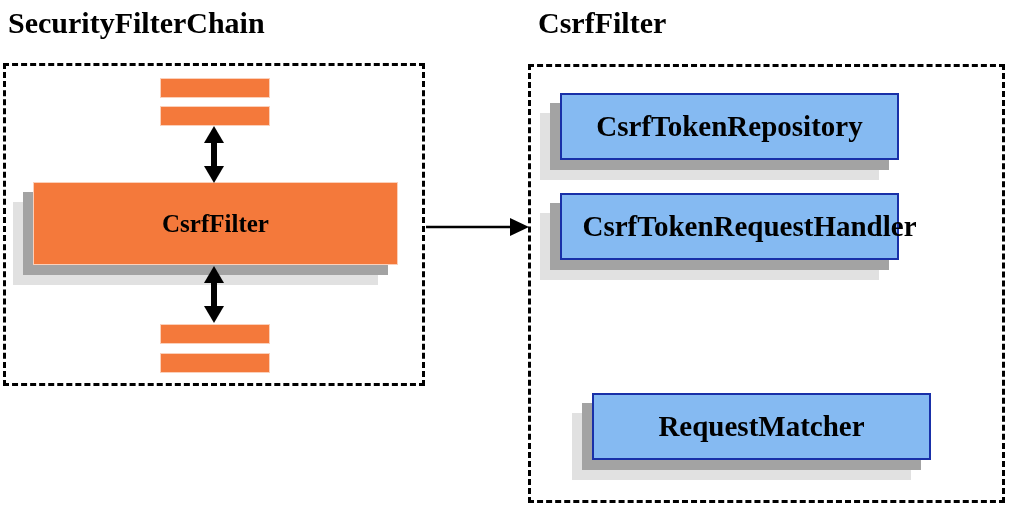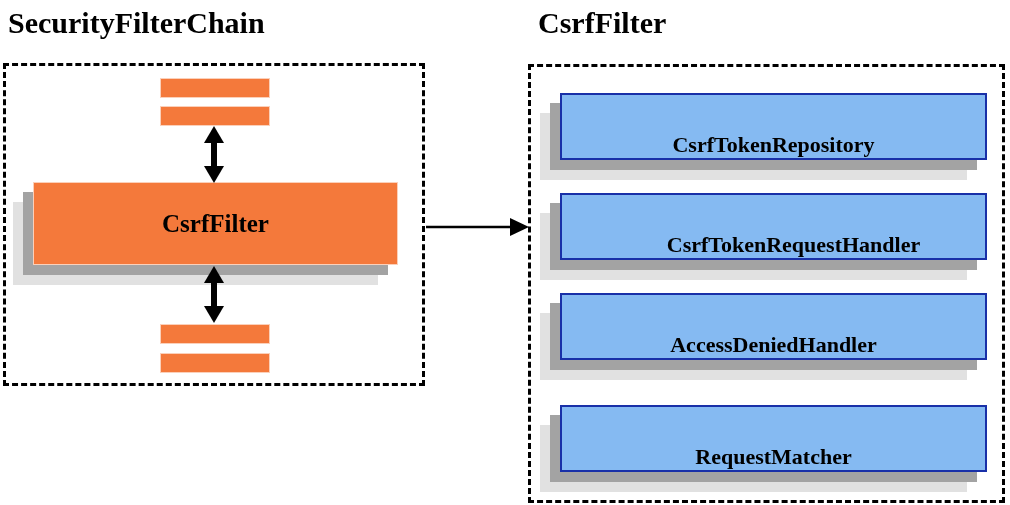--- a/index.html
+++ b/index.html
@@ -64,36 +64,36 @@
     align-items: center;
     justify-content: center;
     font-size: 25px;
     font-weight: bold;
     color: #000000;
   }
 
   .component {
     position: absolute;
     left: 560px;
-    width: 427px;
+    width: 339px;
     height: 67px;
     background: var(--blue_fill, #85baf2);
     border: 2px solid var(--blue_border, #1930a8);
     box-sizing: border-box;
     display: flex;
-    align-items: flex-end;
+    align-items: center;
     justify-content: center;
-    font-size: 22px;
+    font-size: 29px;
     font-weight: bold;
     color: #000000;
   }
   .c1 { top: 93px; }
   .c2 { top: 193px; padding-left: 40px; }
   .c3 { top: 293px; }
-  .c4 { top: 405px; }
+  .c4 { top: 393px; margin-left: 32px; }
 
   .arrows {
     position: absolute;
     left: 0; top: 0;
     width: 1010px;
     height: 505px;
     pointer-events: none;
   }
   .arrows * { fill: var(--arrow, #000); stroke: var(--arrow, #000); }
   .arrows line { fill: none; }
@@ -121,23 +121,20 @@
 
   <div class="bar bar-b1 orange-fill"></div>
   <div class="bar bar-b2 orange-fill"></div>
 
   <div class="component c1 shadowed">
     <span>CsrfTokenRepository</span>
   </div>
   <div class="component c2 shadowed">
     <span>CsrfTokenRequestHandler</span>
   </div>
-  <div class="component c3 shadowed">
-    <span>AccessDeniedHandler</span>
-  </div>
   <div class="component c4 shadowed">
     <span>RequestMatcher</span>
   </div>
 
   <svg class="arrows" viewBox="0 0 1010 505" xmlns="http://www.w3.org/2000/svg">
     <g>
       <line x1="214" y1="139" x2="214" y2="170" stroke-width="6"></line>
       <polygon points="214,126 204,143 224,143"></polygon>
       <polygon points="214,183 204,166 224,166"></polygon>
     </g>

